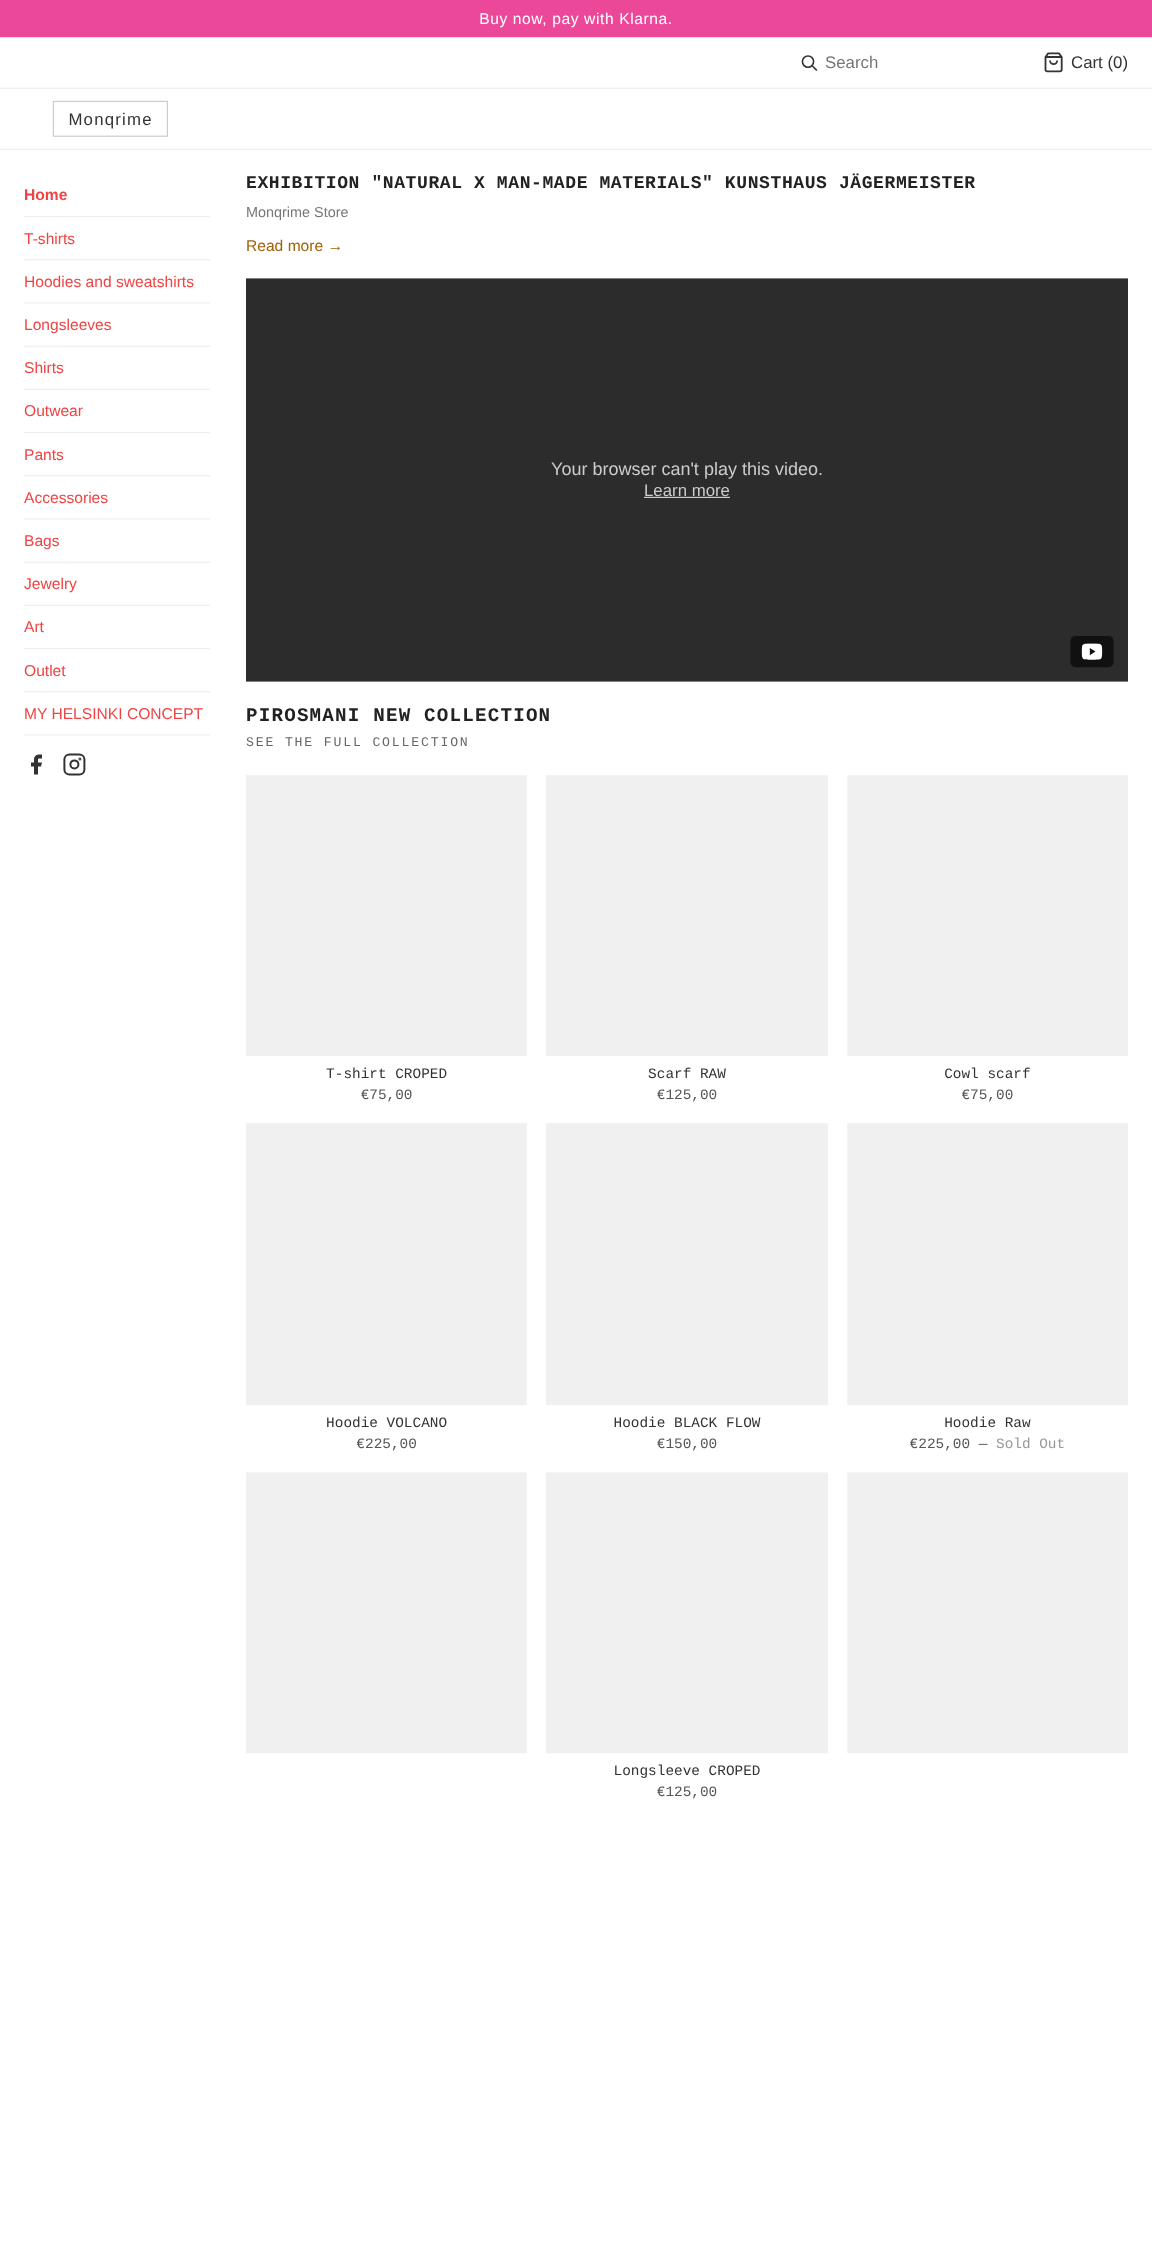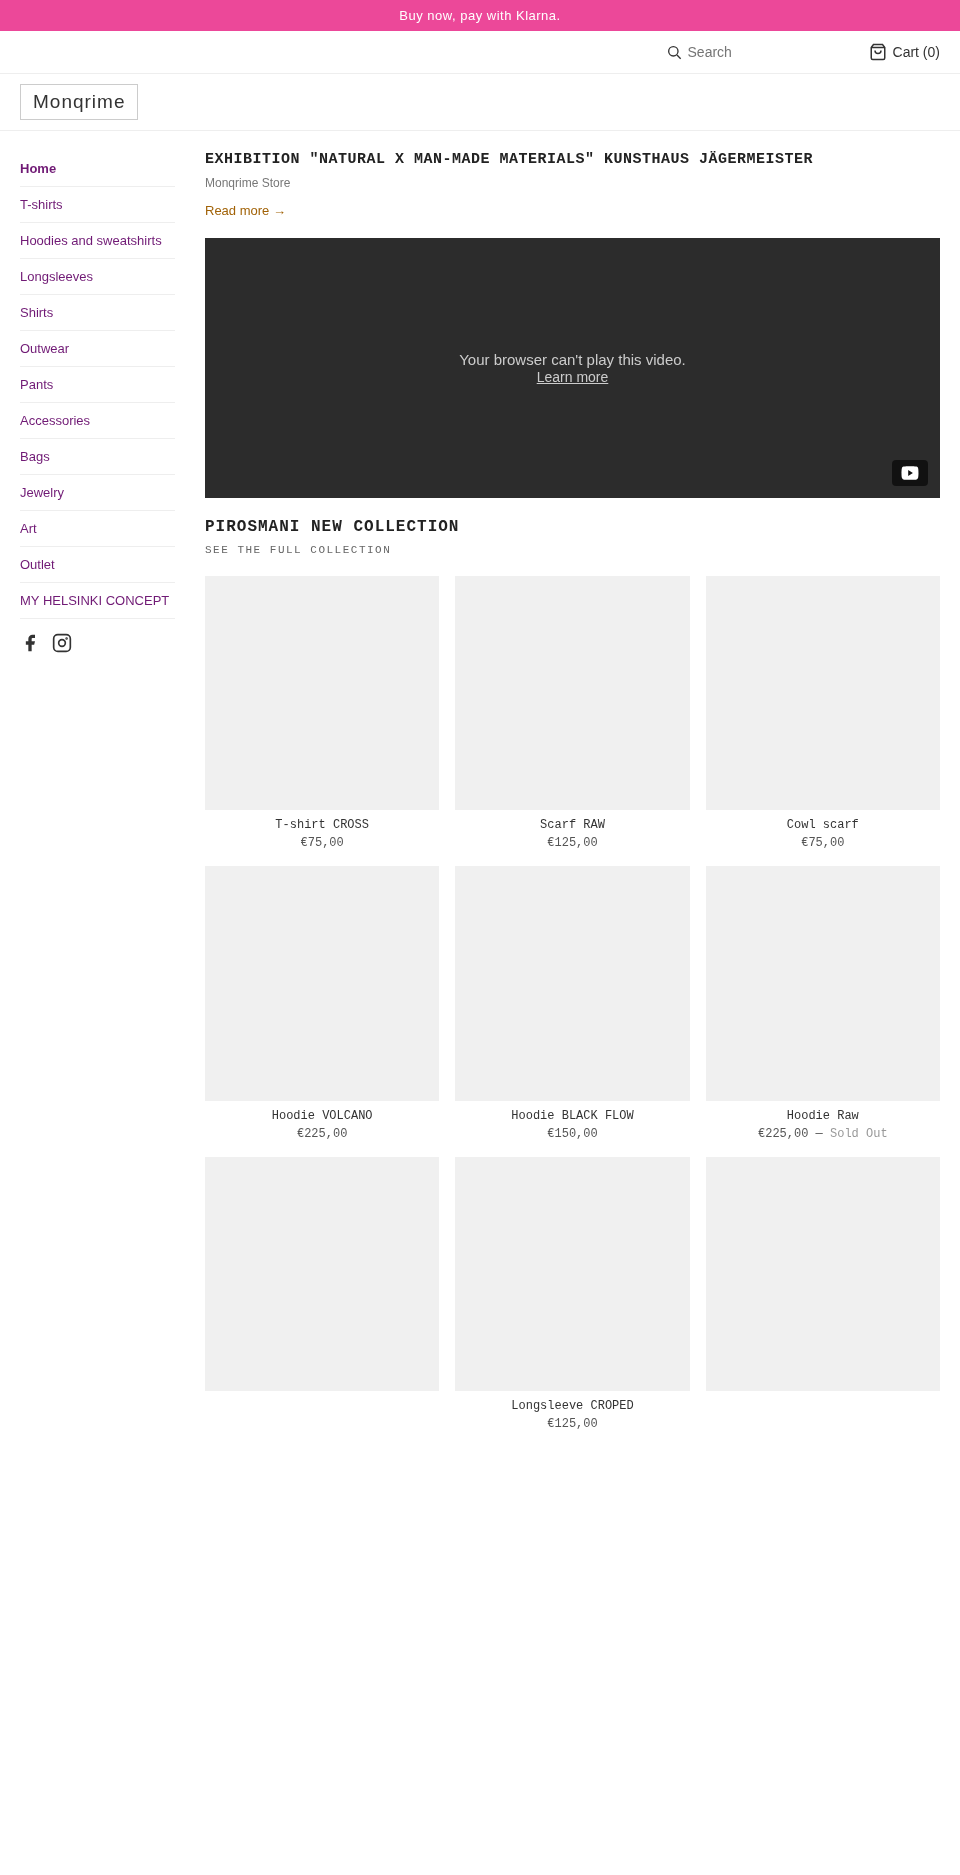--- a/index.html
+++ b/index.html
@@ -48,23 +48,24 @@
 
     
     .logo-container {
       padding: 10px 20px;
       border-bottom: 1px solid #eee;
     }
     .logo-box {
       border: 1px solid #ccc;
       display: inline-block;
       padding: 6px 12px;
-      font-size: 19px;
+      font-size: 14px;
       color: #333;
       letter-spacing: 1px;
+      margin-left: 24px;
     }
 
     
     .main-container {
       display: flex;
       padding: 20px;
       gap: 30px;
     }
 
     
@@ -75,21 +76,21 @@
     .sidebar nav ul {
       list-style: none;
     }
     .sidebar nav ul li {
       border-bottom: 1px solid #eee;
     }
     .sidebar nav ul li a {
       display: block;
       padding: 10px 0;
       text-decoration: none;
-      color: #701a75;
+      color: #ef4444;
       font-size: 13px;
     }
     .sidebar nav ul li.active a { font-weight: bold; }
 
     .sidebar-social {
       display: flex;
       gap: 12px;
       padding: 14px 0;
     }
     .sidebar-social a {
@@ -128,21 +129,21 @@
       font-size: 13px;
       color: #a16207;
       text-decoration: none;
       font-family: Liberation Sans, sans-serif;
     }
 
     
     .video-container {
       background: #2c2c2c;
       width: 100%;
-      height: 260px;
+      height: 336px;
       margin: 20px 0;
       display: flex;
       flex-direction: column;
       align-items: center;
       justify-content: center;
       position: relative;
     }
     .video-message {
       color: #ccc;
       font-size: 15px;
@@ -342,21 +343,21 @@
     </div>
 
     
     <div class="collection-title">PIROSMANI NEW COLLECTION</div>
     <div class="collection-subtitle">SEE THE FULL COLLECTION</div>
 
     
     <div class="product-grid" id="product-grid">
     <div class="product-card">
           <div class="product-image"></div>
-          <div class="product-name">T-shirt CROSS</div>
+          <div class="product-name">T-shirt CROPED</div>
           <div class="product-price">€75,00</div>
         </div>
         <div class="product-card">
           <div class="product-image"></div>
           <div class="product-name">Scarf RAW</div>
           <div class="product-price">€125,00</div>
         </div>
         <div class="product-card">
           <div class="product-image"></div>
           <div class="product-name">Cowl scarf</div>

